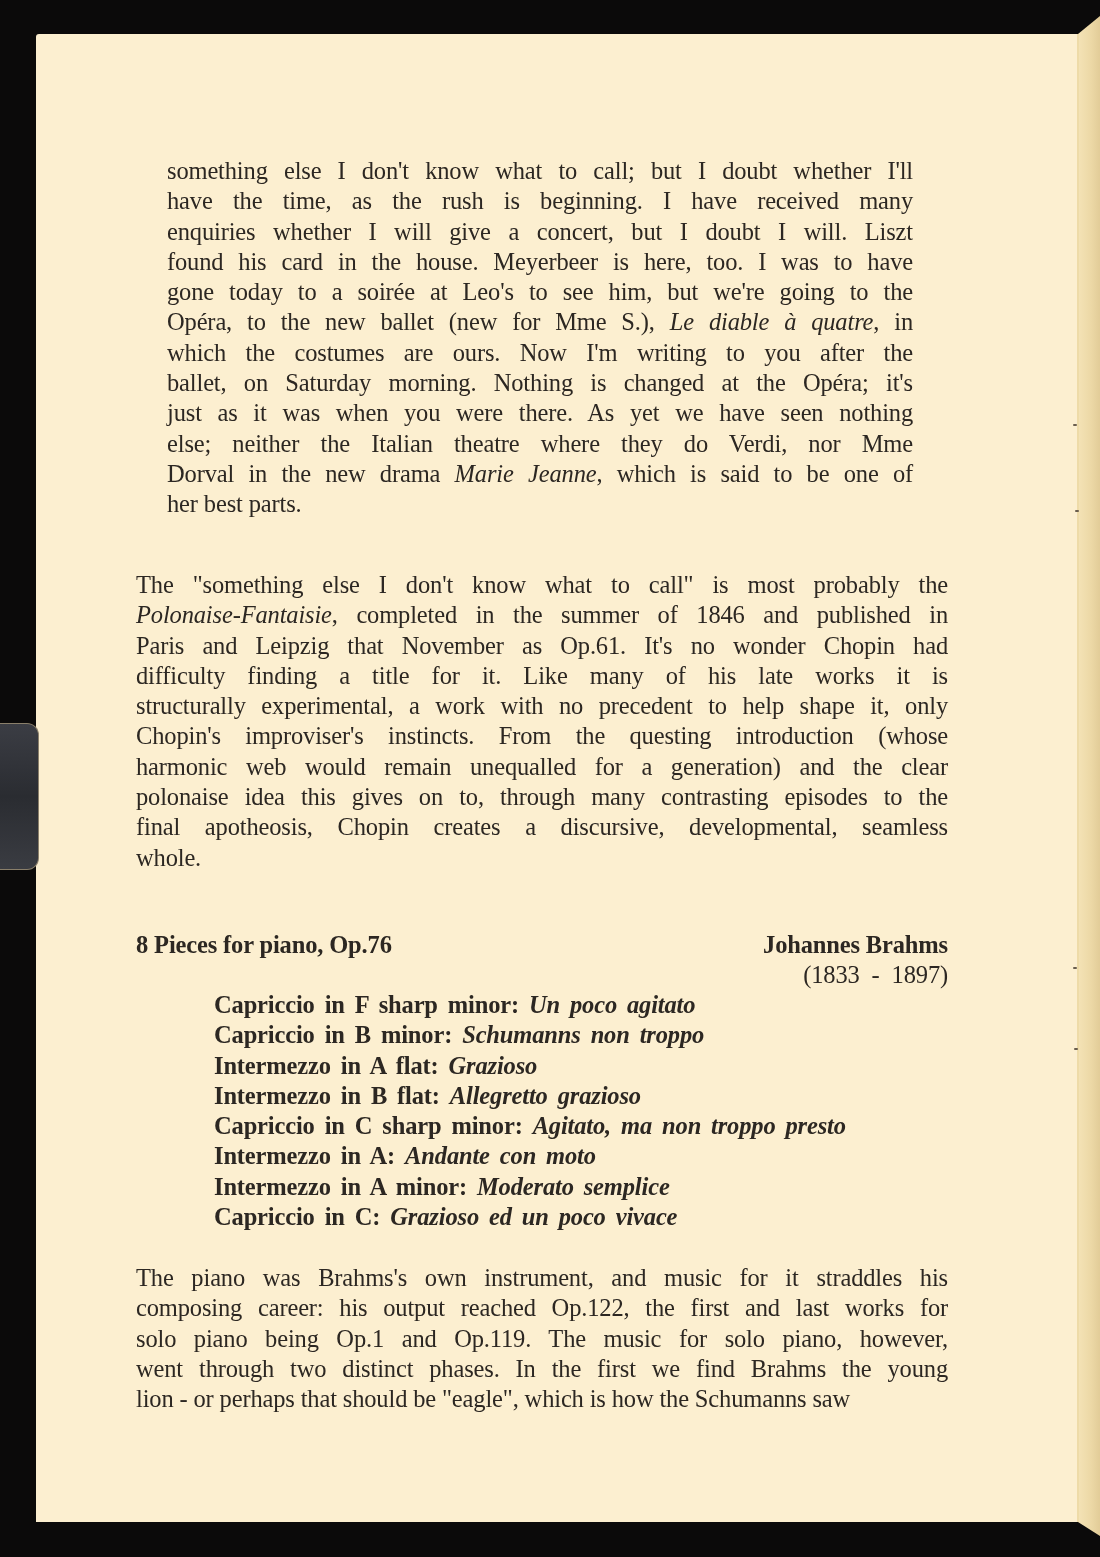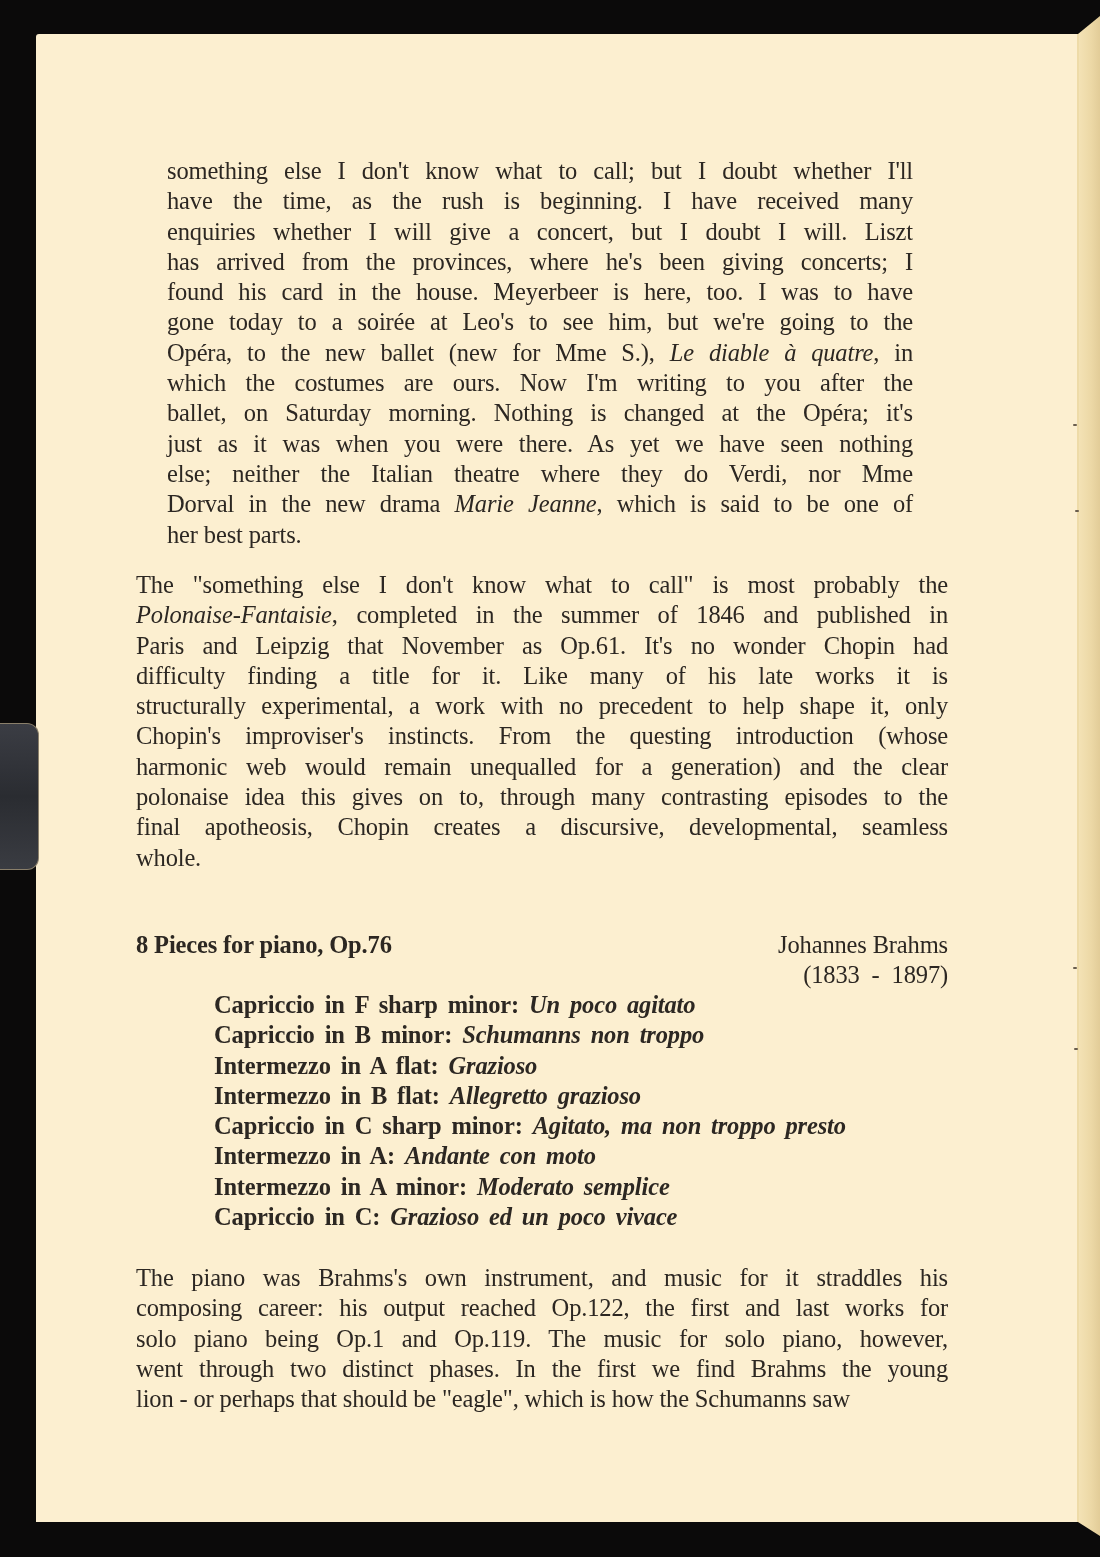--- a/index.html
+++ b/index.html
@@ -36,21 +36,21 @@
 
   .text { position: absolute; font-size: 24.5px; line-height: 30.3px; letter-spacing: -0.15px; }
   .para-line { display: block; text-align: justify; text-align-last: justify; }
   .last-line { text-align-last: left; }
   i { font-style: italic; }
 
   #letter { left: 167px; top: 156px; width: 746px; }
   #commentary { left: 136px; top: 570px; width: 812px; }
   #work-heading { left: 136px; top: 930px; width: 812px; height: 62px; }
   #work-title { position: absolute; left: 0; top: 0; font-weight: bold; white-space: nowrap; }
-  #composer-name { position: absolute; right: 0; top: 0; font-weight: normal; white-space: nowrap; }
+  #composer-name { position: absolute; right: 0; top: 0; font-weight: bold; white-space: nowrap; }
   #composer-dates { position: absolute; right: 0; top: 30px; white-space: nowrap; word-spacing: 6px; }
   #pieces { left: 214px; top: 990px; width: 720px; }
   #pieces .piece { display: block; white-space: nowrap; word-spacing: 4px; font-weight: bold; }
   #brahms-para { left: 136px; top: 1263px; width: 812px; font-family: Liberation Serif, serif; }
 </style>
 </head>
 <body>
 
 <div class="page-edge"></div>
 <div class="page"></div>
@@ -59,21 +59,20 @@
 
 <div class="speck" style="left:1073px;top:424px;"></div>
 <div class="speck" style="left:1075px;top:510px;"></div>
 <div class="speck" style="left:1073px;top:967px;"></div>
 <div class="speck" style="left:1074px;top:1048px;"></div>
 
 <div id="letter" class="text">
     <span class="para-line"><span>something else I don't know what to call; but I doubt whether I'll</span></span>
     <span class="para-line"><span>have the time, as the rush is beginning.  I have received many</span></span>
     <span class="para-line"><span>enquiries whether I will give a concert, but I doubt I will.  Liszt</span></span>
-    <span class="para-line"><span>has arrived from the provinces, where he's been giving concerts; I</span></span>
     <span class="para-line"><span>found his card in the house.  Meyerbeer is here, too.  I was to have</span></span>
     <span class="para-line"><span>gone today to a soirée at Leo's to see him, but we're going to the</span></span>
     <span class="para-line"><span>Opéra, to the new ballet (new for Mme S.), </span><i>Le diable à quatre</i><span>, in</span></span>
     <span class="para-line"><span>which the costumes are ours.  Now I'm writing to you after the</span></span>
     <span class="para-line"><span>ballet, on Saturday morning.  Nothing is changed at the Opéra; it's</span></span>
     <span class="para-line"><span>just as it was when you were there.  As yet we have seen nothing</span></span>
     <span class="para-line"><span>else; neither the Italian theatre where they do Verdi, nor Mme</span></span>
     <span class="para-line"><span>Dorval in the new drama </span><i>Marie Jeanne</i><span>, which is said to be one of</span></span>
     <span class="para-line last-line"><span>her best parts.</span></span>
   </div>

